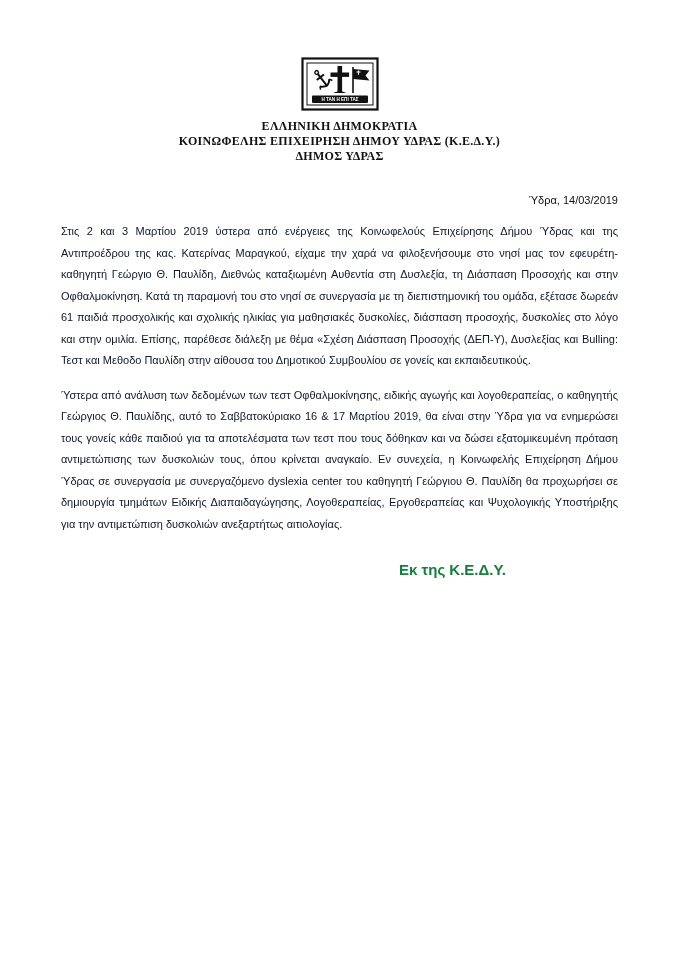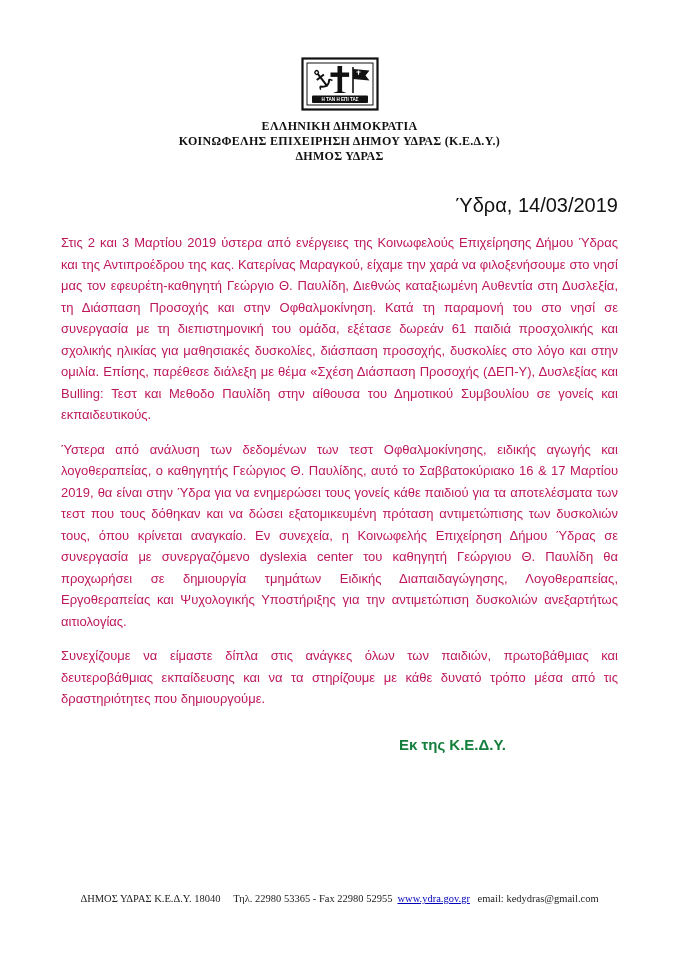--- a/index.html
+++ b/index.html
@@ -33,43 +33,43 @@
     font-size: 12px;
     line-height: 15px;
     color: #111111;
     letter-spacing: 0.3px;
   }
   
   .dateline {
     margin-top: 30px;
     padding-right: 57px;
     text-align: right;
-    font-size: 20px;
+    font-size: 11px;
     color: #111111;
   }
   
   .doc-title {
     margin-top: 17px;
     text-align: center;
     font-size: 22px;
     font-weight: bold;
     letter-spacing: 1.5px;
     color: #0d0d0d;
   }
   
   .body-text {
     margin-top: 15px;
     padding: 0 57px;
   }
   .body-text p {
     margin: 0 0 13px 0;
-    font-size: 13px;
+    font-size: 11px;
     line-height: 21.5px;
     text-align: justify;
-    color: #be185d;
+    color: #0f172a;
   }
   .signature {
     margin-top: 26px;
     padding-right: 112px;
     text-align: right;
     font-size: 15px;
     font-weight: bold;
     color: #15803d;
   }
   
@@ -133,26 +133,17 @@
       <div>ΔΗΜΟΣ ΥΔΡΑΣ</div>
     </div>
   </div>
 
   <div class="dateline">Ύδρα, 14/03/2019</div>
 
 
   <div class="body-text">
     <p>Στις 2 και 3 Μαρτίου 2019 ύστερα από ενέργειες της Κοινωφελούς Επιχείρησης Δήμου Ύδρας και της Αντιπροέδρου της κας. Κατερίνας Μαραγκού, είχαμε την χαρά να φιλοξενήσουμε στο νησί μας τον εφευρέτη-καθηγητή Γεώργιο Θ. Παυλίδη, Διεθνώς καταξιωμένη Αυθεντία στη Δυσλεξία, τη Διάσπαση Προσοχής και στην Οφθαλμοκίνηση. Κατά τη παραμονή του στο νησί σε συνεργασία με τη διεπιστημονική του ομάδα, εξέτασε δωρεάν 61 παιδιά προσχολικής και σχολικής ηλικίας για μαθησιακές δυσκολίες, διάσπαση προσοχής, δυσκολίες στο λόγο και στην ομιλία. Επίσης, παρέθεσε διάλεξη με θέμα «Σχέση Διάσπαση Προσοχής (ΔΕΠ-Υ), Δυσλεξίας και Bulling: Τεστ και Μεθοδο Παυλίδη στην αίθουσα του Δημοτικού Συμβουλίου σε γονείς και εκπαιδευτικούς.</p>
     <p>Ύστερα από ανάλυση των δεδομένων των τεστ Οφθαλμοκίνησης, ειδικής αγωγής και λογοθεραπείας, ο καθηγητής Γεώργιος Θ. Παυλίδης, αυτό το Σαββατοκύριακο 16 &amp; 17 Μαρτίου 2019, θα είναι στην Ύδρα για να ενημερώσει τους γονείς κάθε παιδιού για τα αποτελέσματα των τεστ που τους δόθηκαν και να δώσει εξατομικευμένη πρόταση αντιμετώπισης των δυσκολιών τους, όπου κρίνεται αναγκαίο. Εν συνεχεία, η Κοινωφελής Επιχείρηση Δήμου Ύδρας σε συνεργασία με συνεργαζόμενο dyslexia center του καθηγητή Γεώργιου Θ. Παυλίδη θα προχωρήσει σε δημιουργία τμημάτων Ειδικής Διαπαιδαγώγησης, Λογοθεραπείας, Εργοθεραπείας και Ψυχολογικής Υποστήριξης για την αντιμετώπιση δυσκολιών ανεξαρτήτως αιτιολογίας.</p>
-    <p>Συνεχίζουμε να είμαστε δίπλα στις ανάγκες όλων των παιδιών, πρωτοβάθμιας και δευτεροβάθμιας εκπαίδευσης και να τα στηρίζουμε με κάθε δυνατό τρόπο μέσα από τις δραστηριότητες που δημιουργούμε.</p>
     <div class="signature">Εκ της Κ.Ε.Δ.Υ.</div>
   </div>
 
-  <div class="footer">
-    <span class="seg">ΔΗΜΟΣ ΥΔΡΑΣ Κ.Ε.Δ.Υ. 18040</span>
-    <span class="seg">Τηλ. 22980 53365 - Fax 22980 52955</span><a>www.ydra.gov.gr</a>
-    <span class="seg">
-      <span>email:</span>
-      <span>kedydras@gmail.com</span>
-    </span>
-  </div>
 
 </div>
 
 </body></html>

